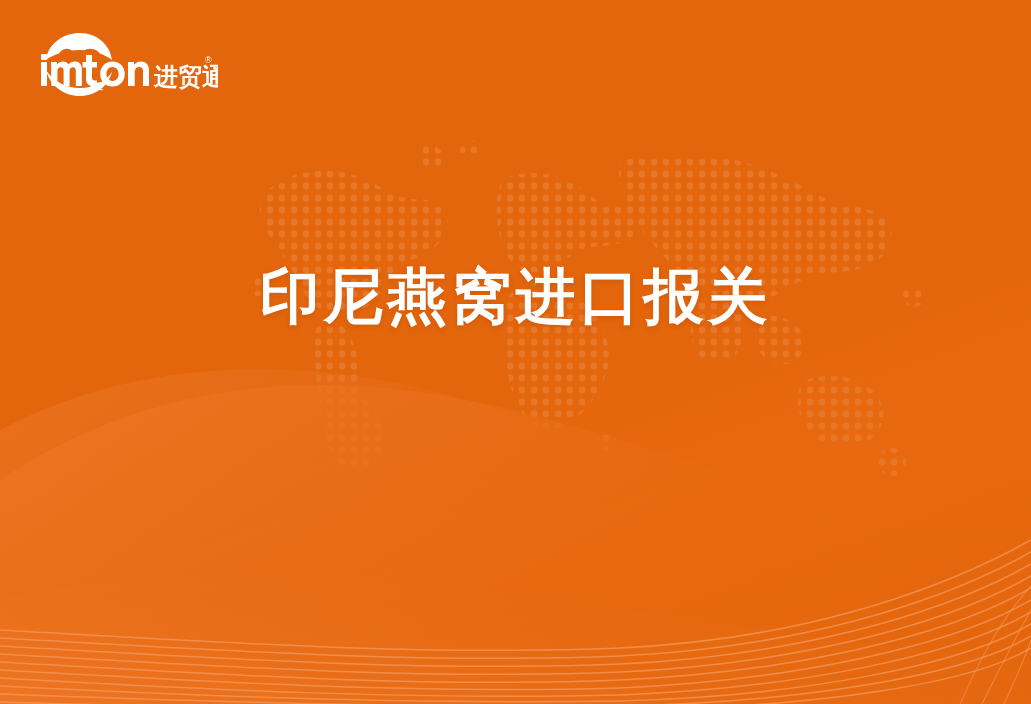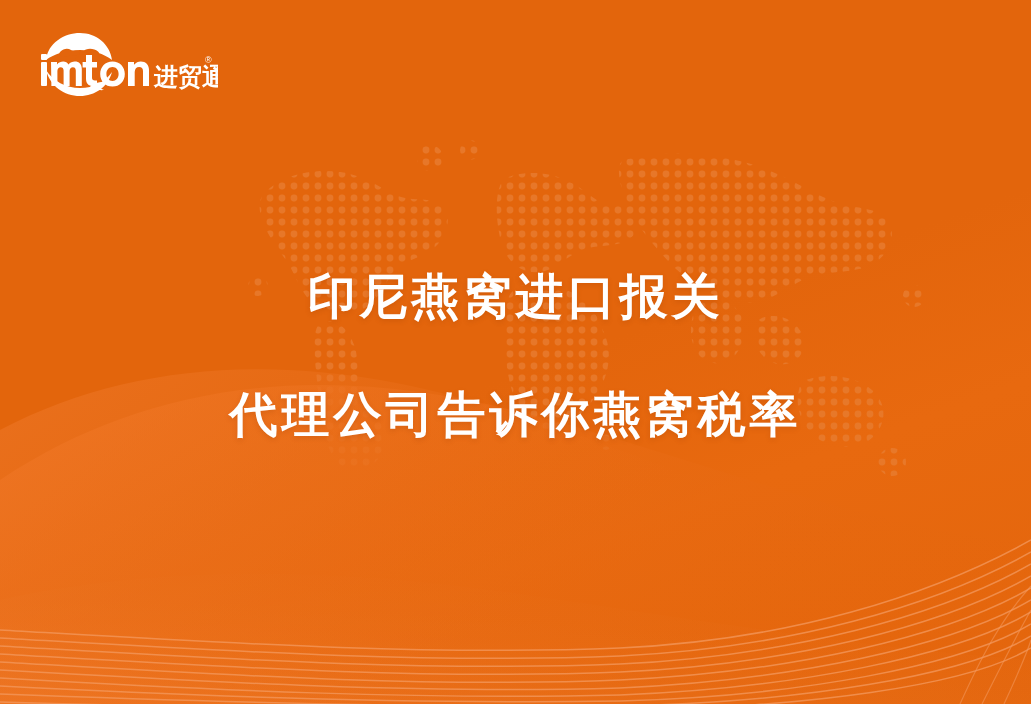--- a/index.html
+++ b/index.html
@@ -62,21 +62,21 @@
     position: absolute;
     left: 0;
     top: 238px;
     width: 1031px;
     text-align: center;
     color: #ffffff;
     z-index: 5;
   }
   .headline-line {
     display: block;
-    font-size: 48px;
+    font-size: 60px;
     line-height: 118px;
     font-weight: 700;
     letter-spacing: 4px;
     white-space: nowrap;
     color: #ffffff;
     text-shadow: 0 2px 5px rgba(150, 60, 0, 0.22);
   }
 </style>
 </head>
 <body>
@@ -232,16 +232,15 @@
       <path d="M90,32 h6 v2.8 c1.8,-2.3 4.2,-3.4 6.8,-3.4 c5,0 8.2,3.2 8.2,8.4 V56
                h-6 V41 c0,-2.5 -1.4,-4 -3.8,-4 c-2.7,0 -4.5,1.9 -4.5,5 V56 h-6.7 Z"></path>
     </g>
 
     <text x="116" y="55" font-family="'Liberation Sans','DejaVu Sans',sans-serif" font-size="24" font-weight="700" fill="#ffffff">进贸通</text>
     <text x="167" y="33" font-family="'Liberation Sans','DejaVu Sans',sans-serif" font-size="9" fill="#ffffff">®</text>
   </svg>
 
   <div class="headline">
     <span class="headline-line">印尼燕窝进口报关</span>
-    <span class="headline-line">代理公司告诉你燕窝税率</span>
   </div>
 
 </div>
 
 </body></html>

